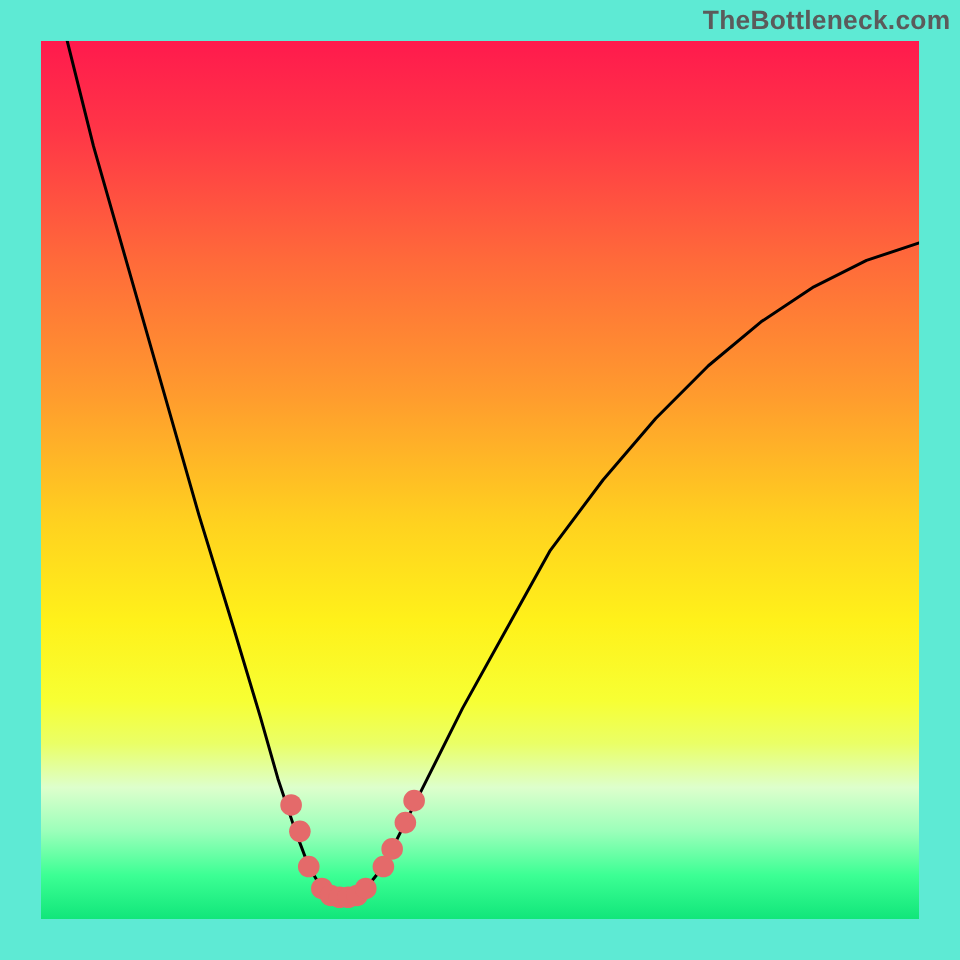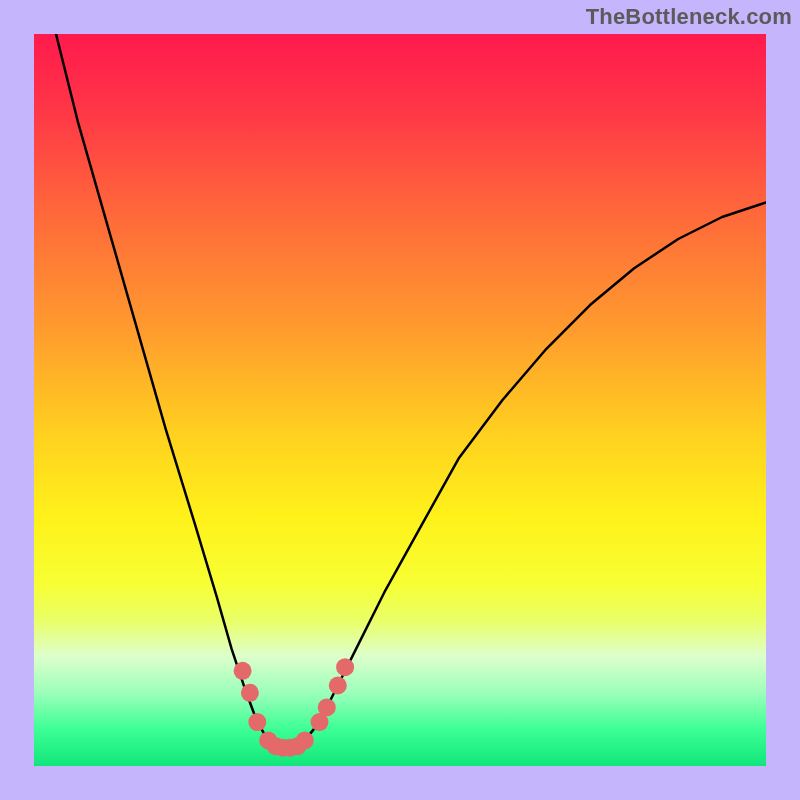--- a/index.html
+++ b/index.html
@@ -7,21 +7,21 @@
     padding: 0;
     width: 800px;
     height: 800px;
     overflow: hidden;
     background: #000;
     font-family: Arial, Helvetica, sans-serif;
   }
   .frame {
     position: absolute;
     inset: 0;
-    background: #c4b5fd;
+    background: #5eead4;
     padding-left: 34px;
   }
   .plot {
     position: absolute;
     left: 34px;
     top: 34px;
     width: 732px;
     height: 732px;
     overflow: hidden;
   }

